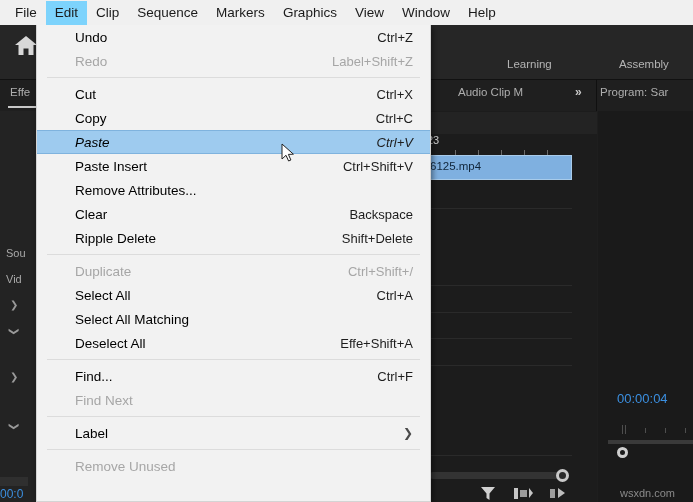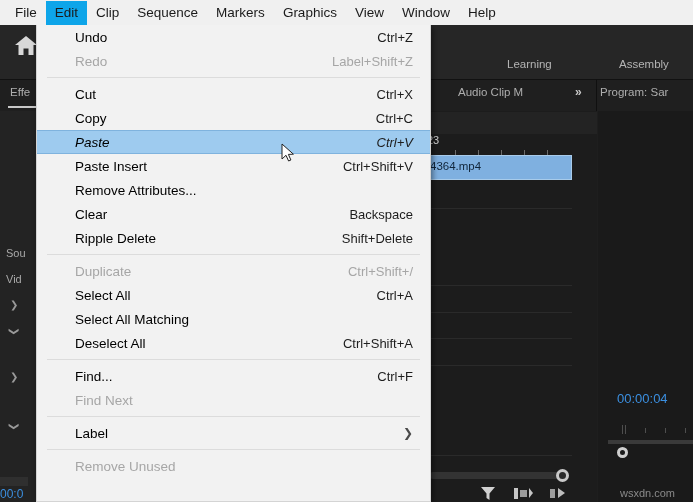--- a/index.html
+++ b/index.html
@@ -15,21 +15,21 @@
   
   .menubar{
     position:absolute;left:0;top:0;width:693px;height:25px;
     background:#f0f0f0;display:flex;align-items:center;
     padding-left:6px;box-sizing:border-box;
   }
   .mb-item{
     font-size:13.5px;color:#1a1a1a;padding:3px 9px;line-height:18px;
     white-space:nowrap;
   }
-  .mb-item.active{background:#0ea5e9;}
+  .mb-item.active{background:#7dd3fc;}
 
   
   .toolstrip{
     position:absolute;left:0;top:25px;width:693px;height:54px;
     background:#262626;
   }
   .home-ico{
     position:absolute;left:14px;top:34px;width:24px;height:22px;
   }
   .ws-tabs{
@@ -191,21 +191,21 @@
 
   <div class="tl"></div>
   <div class="tl-ruler"></div>
   <div class="tl-tc">23</div>
   <div class="tick" style="left:455px;"></div>
   <div class="tick" style="left:478px;"></div>
   <div class="tick" style="left:501px;"></div>
   <div class="tick" style="left:524px;"></div>
   <div class="tick" style="left:547px;"></div>
   <div class="clip">
-    <div class="clip-label">4364.mp4</div>
+    <div class="clip-label">6125.mp4</div>
   </div>
   <div class="trackline" style="top:208px;"></div>
   <div class="trackline" style="top:285px;"></div>
   <div class="trackline" style="top:312px;"></div>
   <div class="trackline" style="top:338px;"></div>
   <div class="trackline" style="top:365px;"></div>
   <div class="trackline" style="top:455px;"></div>
 
   <div class="btoolbar"></div>
   <div class="bt-slider"></div>
@@ -278,21 +278,21 @@
       </div>
       <div class="mi">
         <span class="lbl">Select All</span>
         <span class="key">Ctrl+A</span>
       </div>
       <div class="mi">
         <span class="lbl">Select All Matching</span>
       </div>
       <div class="mi">
         <span class="lbl">Deselect All</span>
-        <span class="key">Ctrl+Shift+A</span>
+        <span class="key">Effe+Shift+A</span>
       </div>
       <div class="sep"></div>
       <div class="mi">
         <span class="lbl">Find...</span>
         <span class="key">Ctrl+F</span>
       </div>
       <div class="mi disabled">
         <span class="lbl">Find Next</span>
       </div>
       <div class="sep"></div>

